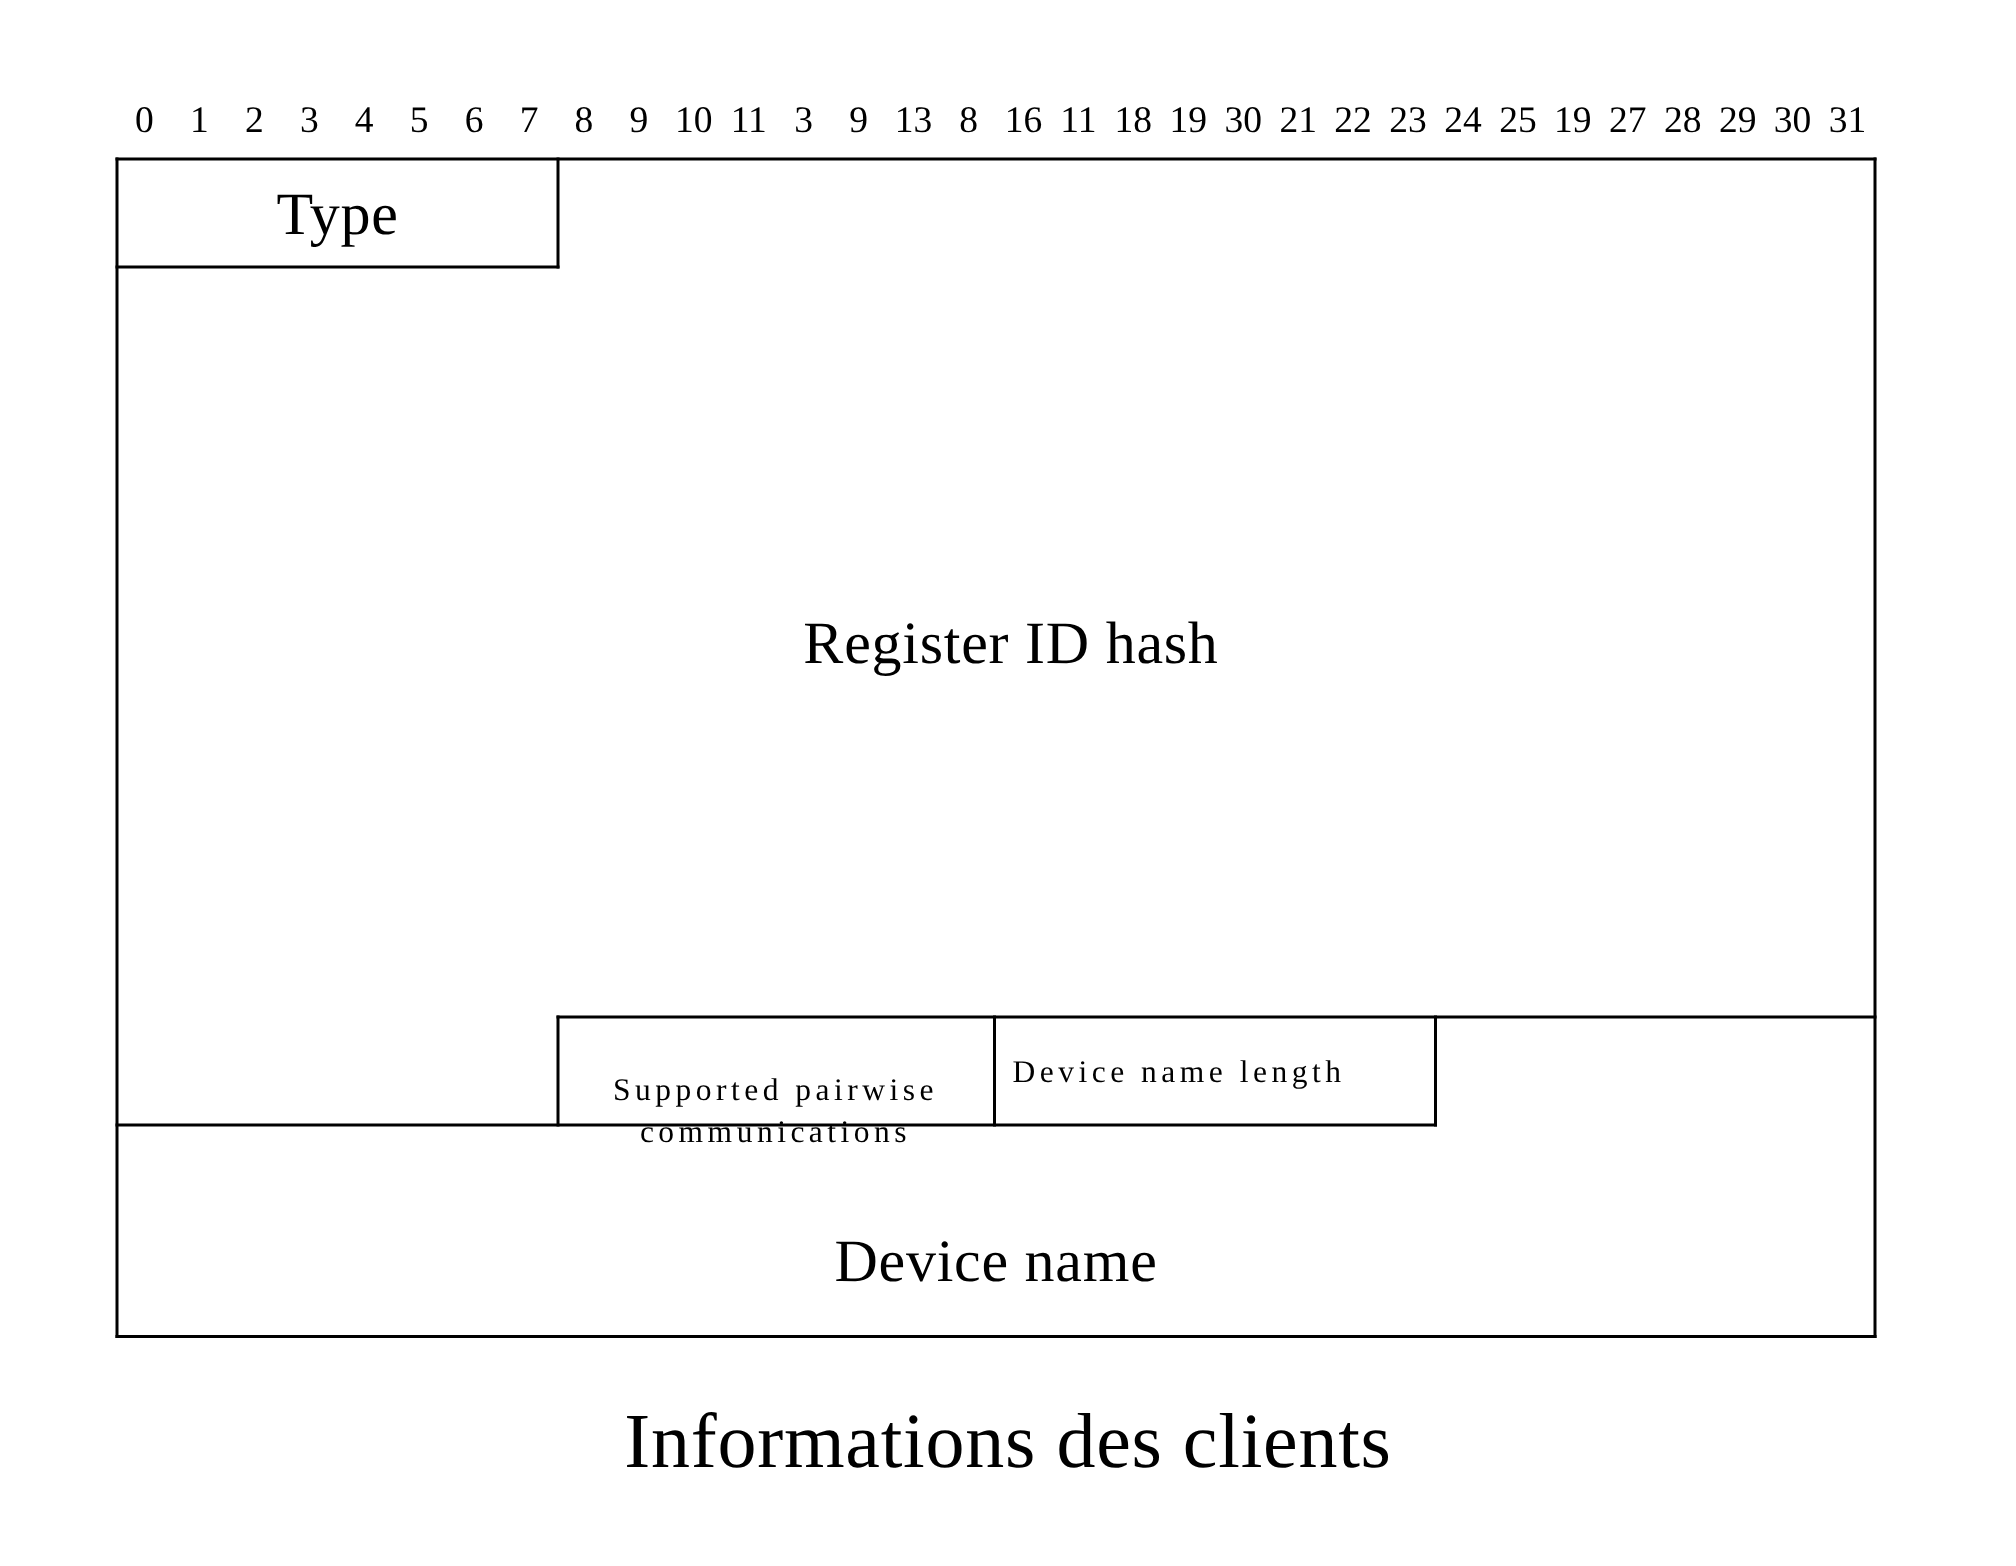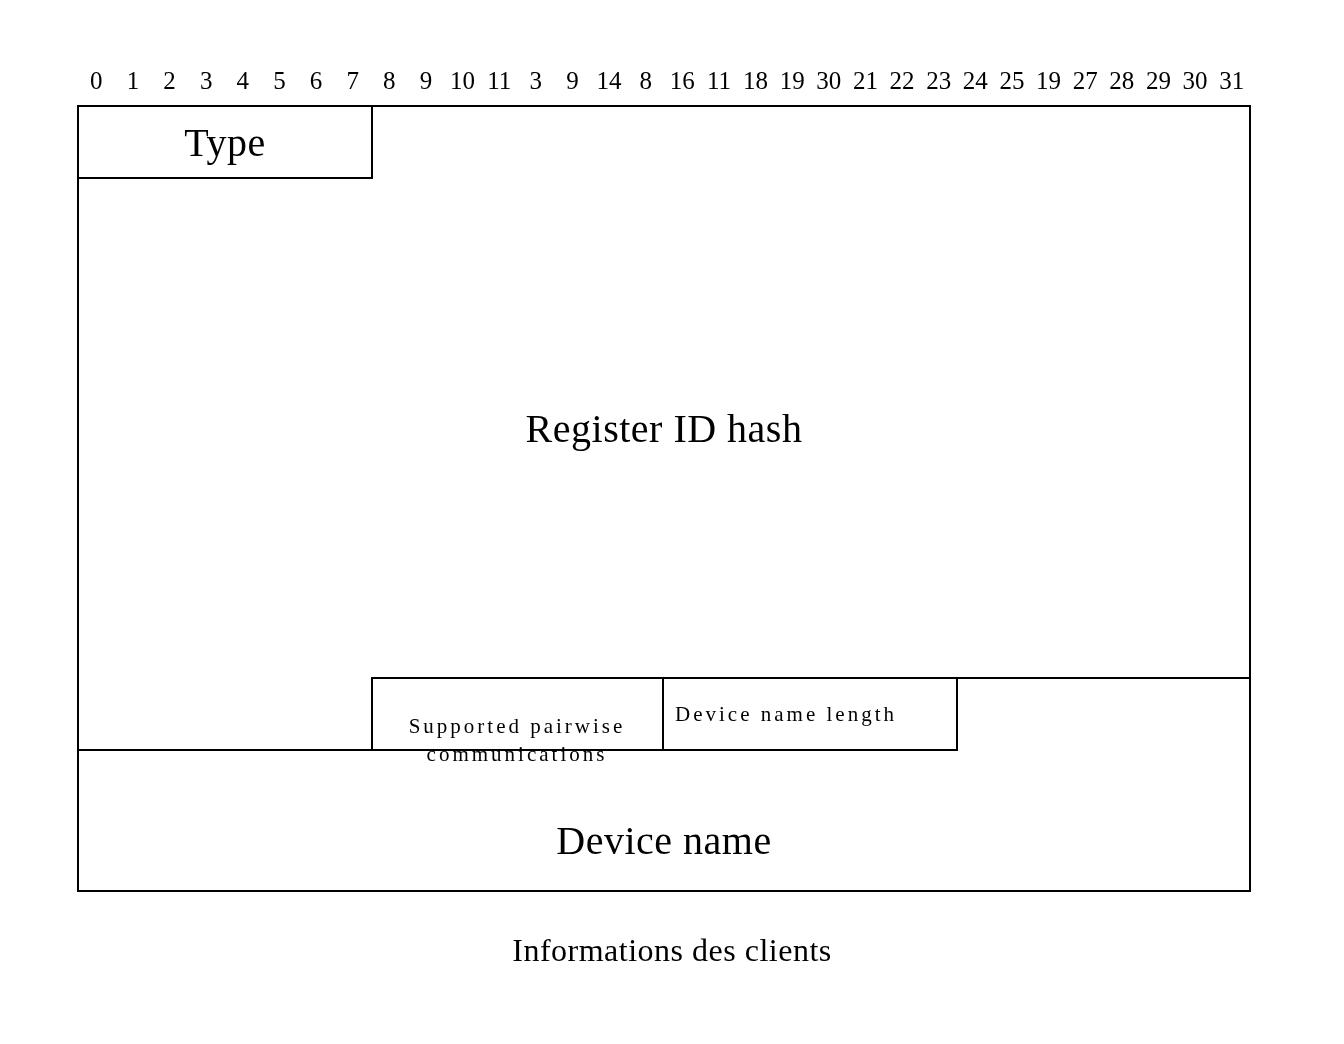--- a/index.html
+++ b/index.html
@@ -54,21 +54,21 @@
     font-size: 21px;
     letter-spacing: 3px;
     line-height: 28px;
   }
   .caption {
     position: absolute;
     left: 0;
     top: 932px;
     width: 1344px;
     text-align: center;
-    font-size: 32px;
+    font-size: 52px;
     letter-spacing: 0.5px;
   }
 </style>
 </head>
 <body>
 
 <div class="canvas">
 
   <div class="ruler">
       <span class="bit-num">0</span>
@@ -78,21 +78,21 @@
       <span class="bit-num">4</span>
       <span class="bit-num">5</span>
       <span class="bit-num">6</span>
       <span class="bit-num">7</span>
       <span class="bit-num">8</span>
       <span class="bit-num">9</span>
       <span class="bit-num">10</span>
       <span class="bit-num">11</span>
       <span class="bit-num">3</span>
       <span class="bit-num">9</span>
-      <span class="bit-num">14</span>
+      <span class="bit-num">13</span>
       <span class="bit-num">8</span>
       <span class="bit-num">16</span>
       <span class="bit-num">11</span>
       <span class="bit-num">18</span>
       <span class="bit-num">19</span>
       <span class="bit-num">30</span>
       <span class="bit-num">21</span>
       <span class="bit-num">22</span>
       <span class="bit-num">23</span>
       <span class="bit-num">24</span>
@@ -115,21 +115,21 @@
 
   <div class="seg" style="left:371px; top:677px; width:880px; height:2px;"></div>
   <div class="seg" style="left:77px;  top:749px; width:881px; height:2px;"></div>
 
   <div class="seg" style="left:371px; top:677px; width:2px; height:74px;"></div>
   <div class="seg" style="left:662px; top:677px; width:2px; height:74px;"></div>
   <div class="seg" style="left:956px; top:677px; width:2px; height:74px;"></div>
 
   <div class="field-label big" style="left:79px; top:107px; width:292px; height:70px;">Type</div>
 
-  <div class="field-label big" style="left:79px; top:107px; width:1170px; height:642px;">Register ID hash</div>
+  <div class="field-label big" style="left:79px; top:107px; width:1170px; height:642px;padding-left:10px;">Register ID hash</div>
 
   <div class="field-label small" style="left:381px; top:705px; width:272px; height:70px;">Supported pairwise communications</div>
 
   <div class="field-label small" style="left:664px; top:679px; width:244px; height:70px;">Device name length</div>
 
   <div class="field-label big" style="left:79px; top:751px; width:1170px; height:178px;">Device name</div>
 
   <div class="caption">Informations des clients</div>
 
 </div>

